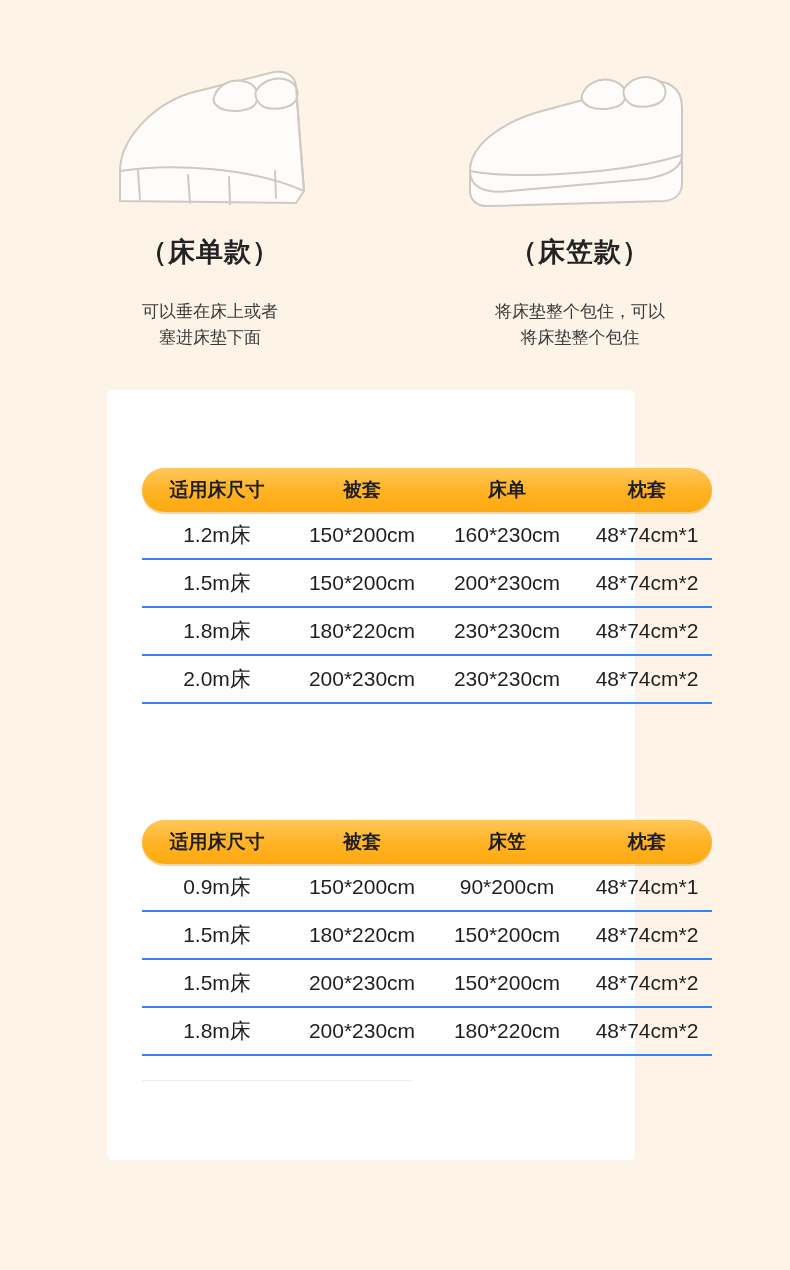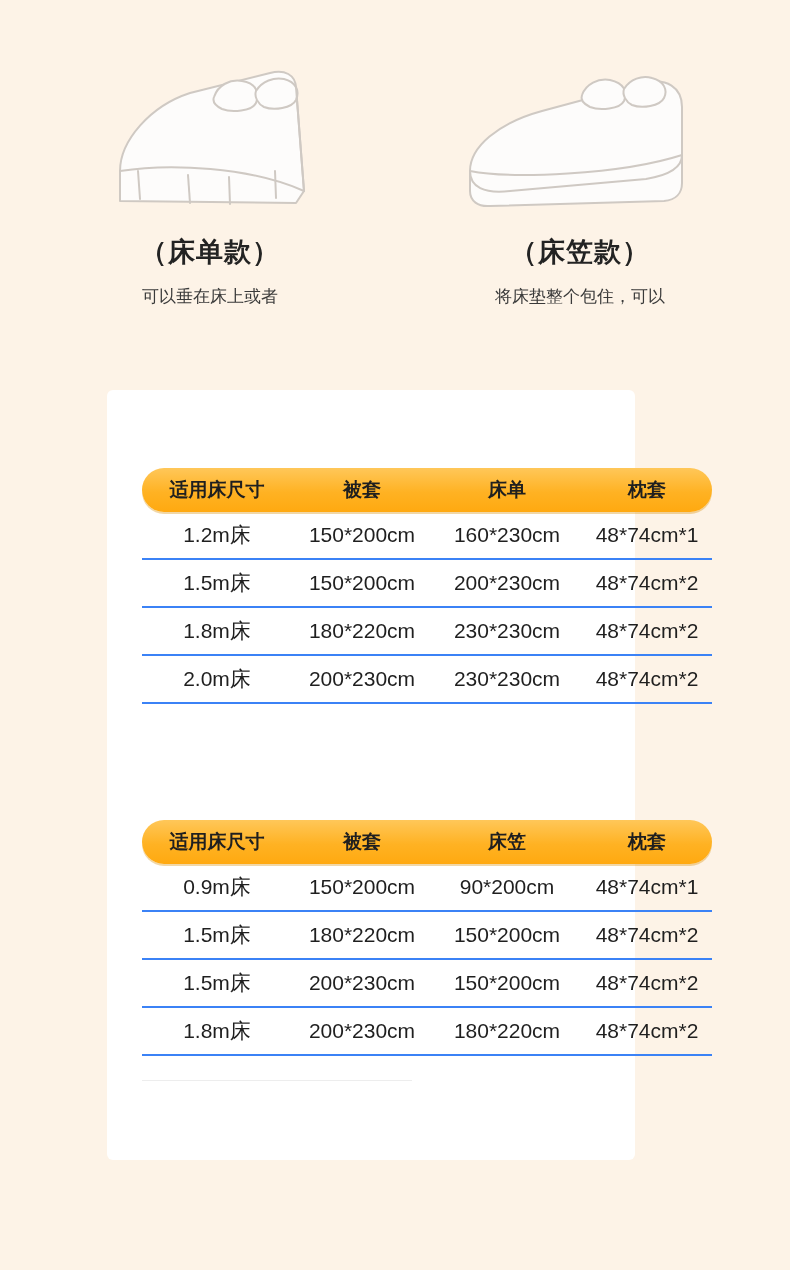--- a/index.html
+++ b/index.html
@@ -42,21 +42,22 @@
     font-size: 27px;
     font-weight: bold;
     letter-spacing: 1px;
     color: #232323;
     margin-top: 8px;
   }
   .illus-desc {
     font-size: 17px;
     line-height: 1.55;
     color: #3a3a3a;
-    margin-top: 14px;
+    margin-top: 30px;
+    font-family: Liberation Mono, monospace;
   }
 
   
   .card {
     position: absolute;
     left: 75px;
     top: 390px;
     width: 528px;
     height: 770px;
     background: #ffffff;
@@ -126,36 +127,38 @@
           <path d="M150 153 L149 126" fill="none"></path>
           <path d="M196 147 L195 120" fill="none"></path>
           <path d="M134 46 C138 34 150 28 162 30 C176 32 180 42 176 52 C172 60 152 62 142 58 C136 55 132 51 134 46 Z" fill="#fdfcfb"></path>
           <path d="M176 40 C182 30 194 26 204 28 C216 31 220 40 216 49 C212 57 194 60 184 56 C178 53 174 46 176 40 Z" fill="#fdfcfb"></path>
           <path d="M216 36 L224 140" fill="none"></path>
         </svg>
       </div>
       <div class="illus-title">（床单款）</div>
       <div class="illus-desc">
         <div>可以垂在床上或者</div>
+        <div>塞进床垫下面</div>
       </div>
     </div>
 
     <div class="illus-col">
       <div class="illus-art">
         <svg width="260" height="170" viewBox="0 0 260 170" fill="none" stroke="#cfc9c3" stroke-width="2" stroke-linejoin="round" stroke-linecap="round">
           <path d="M20 120 L20 140 C20 150 28 156 40 155 L214 150 C226 149 232 142 232 132 L232 104 Z" fill="#fdfcfb"></path>
           <path d="M20 120 C20 96 48 72 92 60 L196 32 C216 27 232 36 232 56 L232 104 C232 116 220 124 196 128 L60 140 C34 143 20 136 20 120 Z" fill="#fdfcfb"></path>
           <path d="M20 120 C60 128 170 124 232 104" fill="none"></path>
           <path d="M132 44 C136 33 148 27 160 29 C174 32 178 41 174 50 C170 58 150 60 140 56 C134 53 130 49 132 44 Z" fill="#fdfcfb"></path>
           <path d="M174 38 C180 28 192 24 202 27 C214 30 218 39 214 47 C210 55 192 58 182 54 C176 51 172 44 174 38 Z" fill="#fdfcfb"></path>
         </svg>
       </div>
       <div class="illus-title">（床笠款）</div>
       <div class="illus-desc">
         <div>将床垫整个包住，可以</div>
+        <div>将床垫整个包住</div>
       </div>
     </div>
 
   </div>
 
   <div class="card">
 
     <div class="table-block first">
       <div class="head-row">
         <div class="cell c0">适用床尺寸</div>

